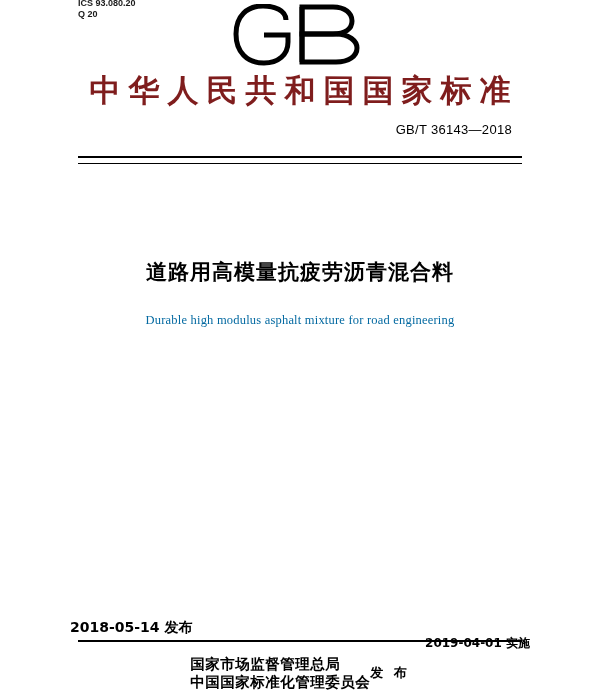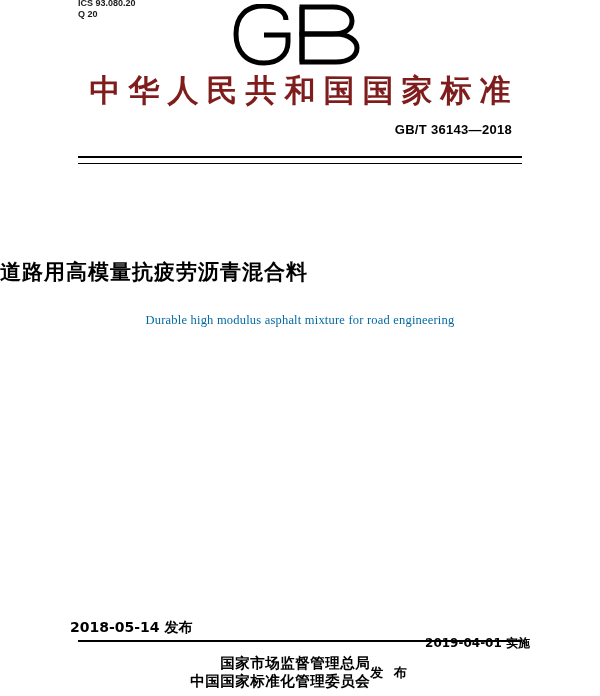--- a/index.html
+++ b/index.html
@@ -62,21 +62,21 @@
     color: #7f1d1d;
   }
 
   
   .std-no {
     position: absolute;
     right: 88px;
     top: 122px;
     font-family: "Liberation Sans", sans-serif;
     font-size: 13px;
-    font-weight: bold;
+    font-weight: normal;
     letter-spacing: 0.3px;
   }
 
   
   .rule-thick {
     position: absolute;
     left: 78px;
     right: 78px;
     top: 156px;
     height: 2.2px;
@@ -89,20 +89,21 @@
     top: 163px;
     height: 1px;
     background: #000;
   }
 
   
   .doc-title {
     position: absolute;
     left: 0; right: 0;
     top: 258px;
+    text-align: center;
     font-family: "DejaVu Sans", sans-serif;
     font-weight: bold;
     font-size: 21px;
     letter-spacing: 1px;
   }
   .doc-subtitle {
     position: absolute;
     left: 0; right: 0;
     top: 313px;
     text-align: center;
@@ -146,23 +147,22 @@
     top: 655px;
     text-align: center;
     font-family: "DejaVu Sans", sans-serif;
     font-weight: bold;
     font-size: 14.5px;
     line-height: 18px;
     letter-spacing: 0.5px;
   }
   .issuer-lines {
     display: inline-block;
-    text-align: right;
+    text-align: left;
     vertical-align: middle;
-    font-family: Liberation Mono, monospace;
   }
   .issuer-publish {
     display: inline-block;
     vertical-align: middle;
     font-size: 13px;
     font-weight: bold;
     letter-spacing: 3px;
   }
 </style>
 </head>

